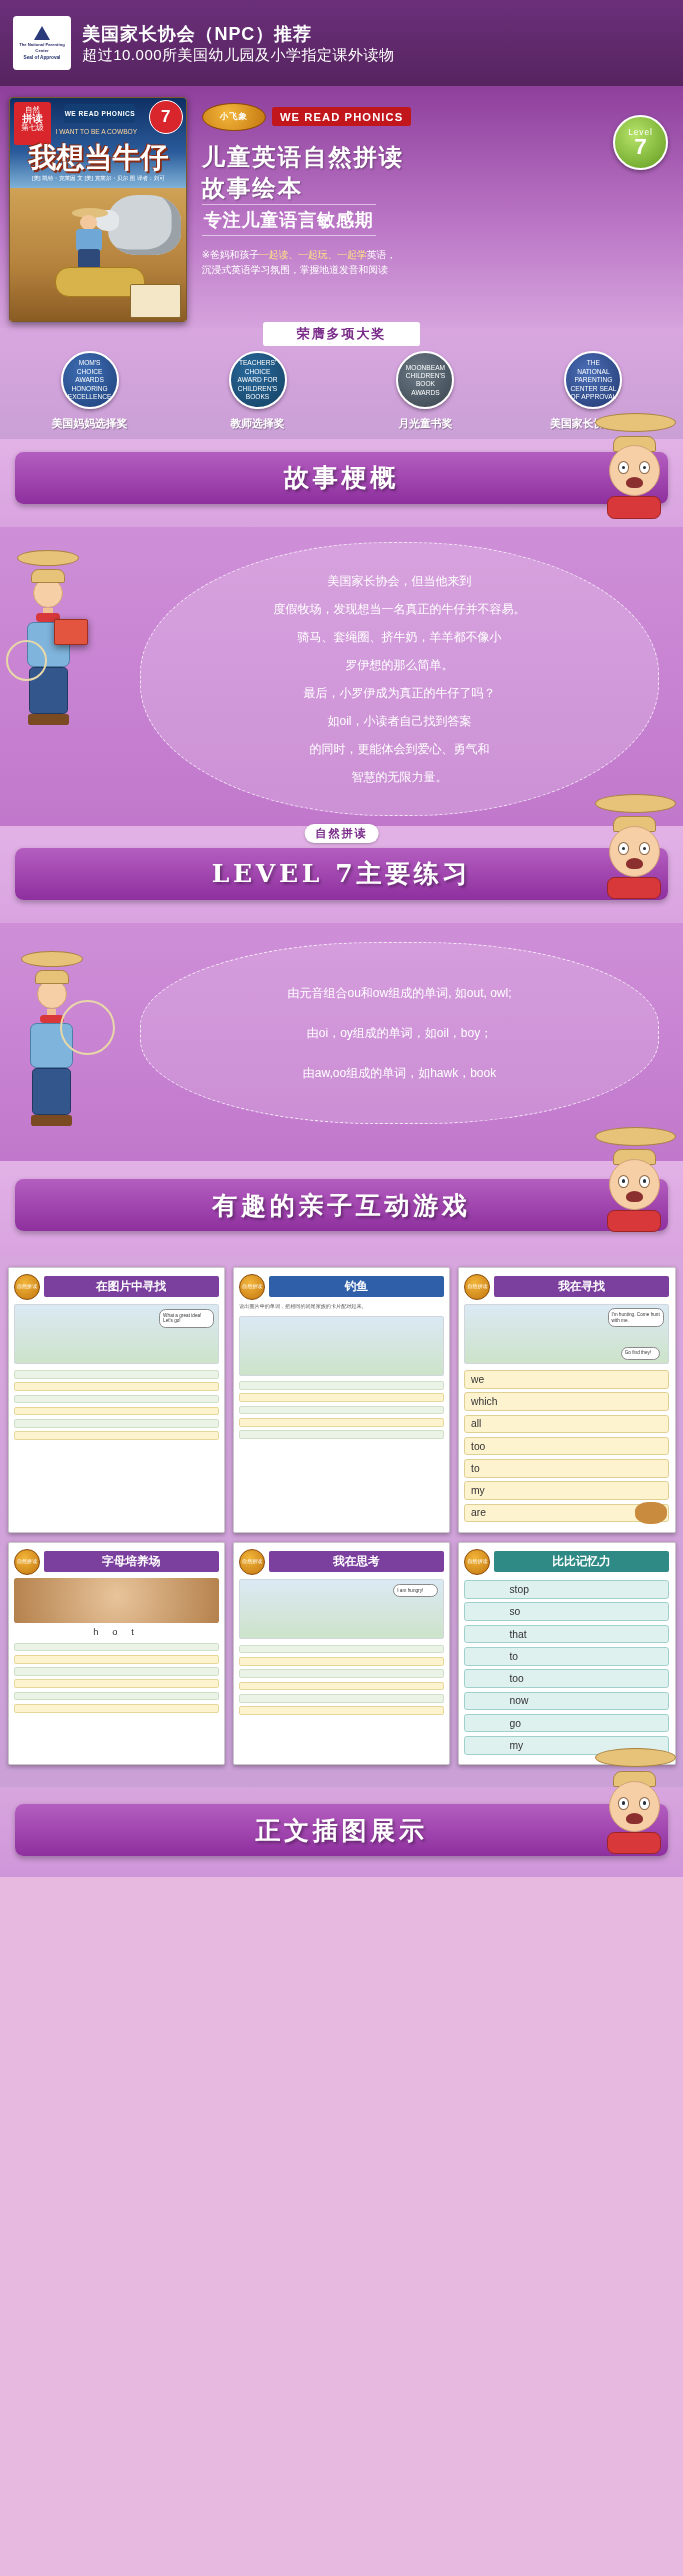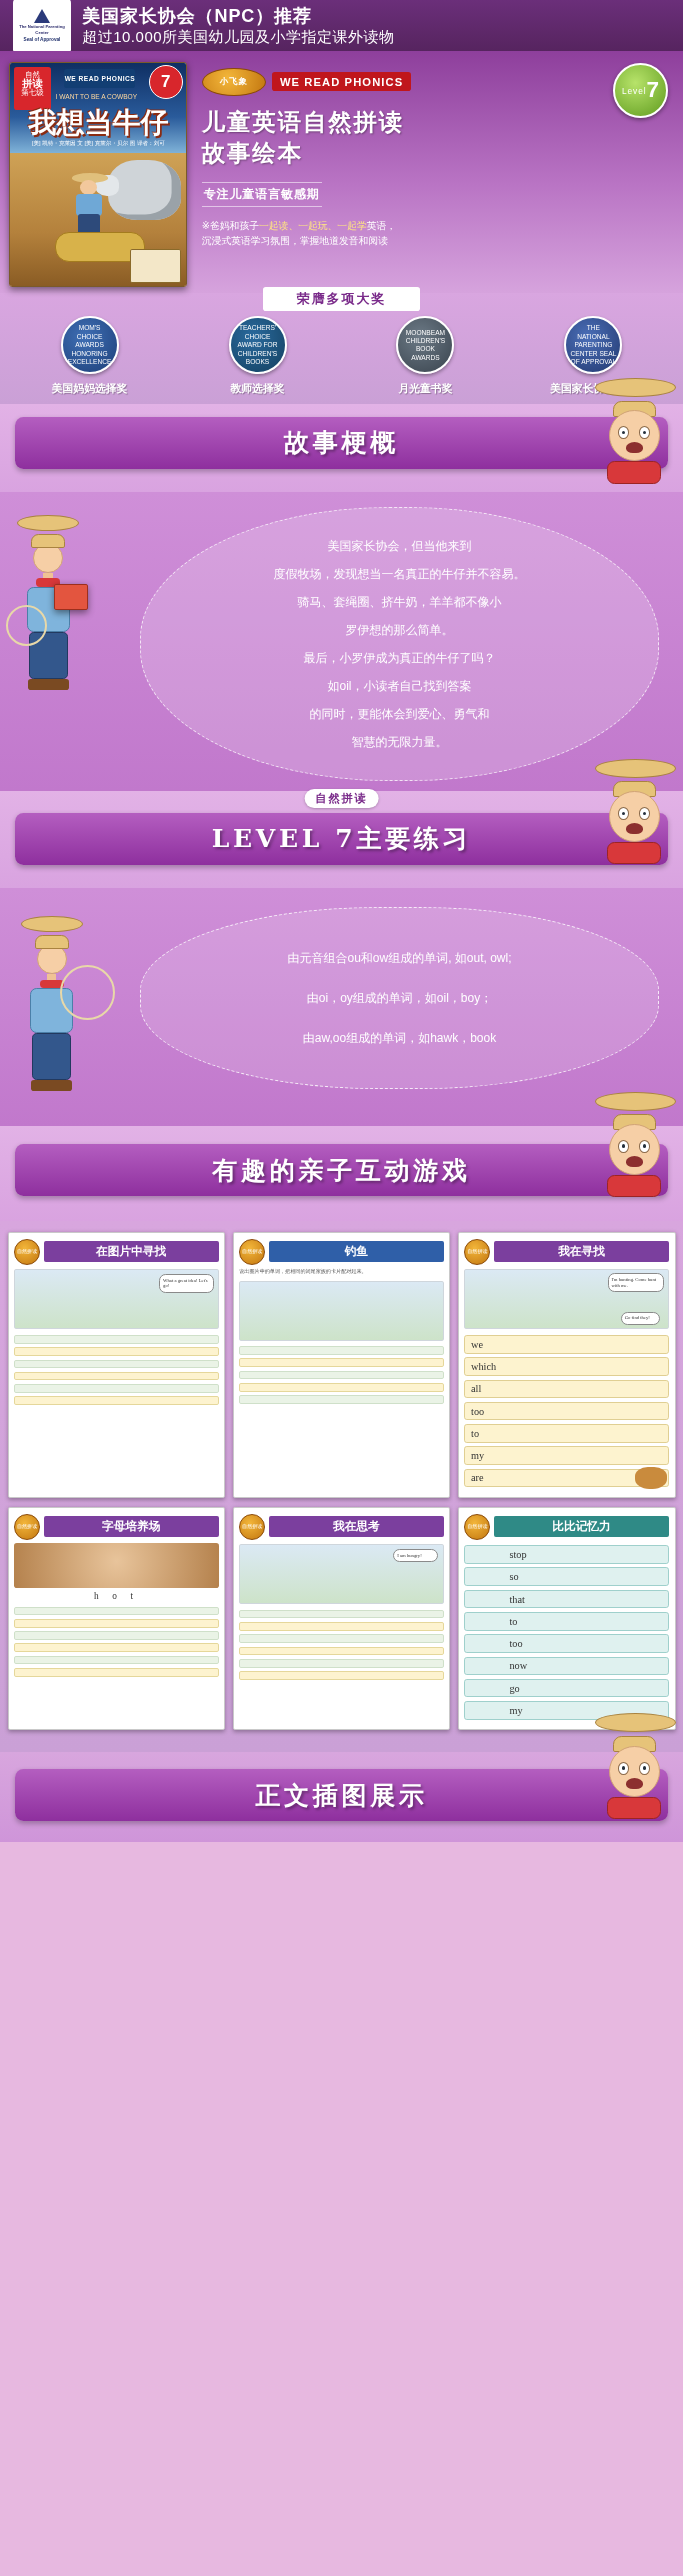--- a/index.html
+++ b/index.html
@@ -5,21 +5,21 @@
   html,body{margin:0;padding:0;}
   body{
     width:683px;
     font-family:"Liberation Sans","DejaVu Sans",sans-serif;
     background:#e7b8e0;
   }
   .page{width:683px;position:relative;overflow:hidden;}
 
   
   .header{
-    height:51px;
+    height:86px;
     background:linear-gradient(180deg,#6b2f7a 0%,#56245f 100%);
     display:flex;align-items:center;
     padding:0 13px;box-sizing:border-box;
     color:#fff;
   }
   .npc-seal{
     width:58px;height:54px;flex:0 0 58px;
     background:#fff;border-radius:3.7px;
     display:flex;flex-direction:column;align-items:center;justify-content:center;
     color:#2b2b6b;margin-right:11.2px;
@@ -106,24 +106,24 @@
   .book .seal{
     position:absolute;left:45px;bottom:24px;width:88px;height:28px;
     background:#d8b24a;border-radius:14px;border:1.9px solid #a47c1e;
   }
   .book .pricebox{
     position:absolute;right:5.6px;bottom:3.7px;width:49px;height:32px;
     background:#f3e7c8;border:0.9px solid #8a6a2a;border-radius:1.9px;
   }
   .hero-right{flex:1;padding-left:9.4px;color:#fff;position:relative;}
   .level-badge{
-    position:absolute;right:5.6px;top:1px;width:51px;height:51px;border-radius:50%;
+    position:absolute;right:5.6px;top:18px;width:51px;height:51px;border-radius:50%;
     background:radial-gradient(circle at 40% 35%,#b7e36a,#5f9b1e);
     border:2.8px solid #fff;color:#fff;text-align:center;
-    display:flex;flex-direction:row;align-items:center;justify-content:center;
+    display:flex;flex-direction:column;align-items:center;justify-content:center;
     box-shadow:0 1.9px 4.7px rgba(0,0,0,.4);
   }
   .level-badge .lv{font-size:8.4px;letter-spacing:0.9px;}
   .level-badge .num{font-size:22.5px;font-weight:bold;line-height:20.6px;}
   .wrp-logo{
     display:flex;align-items:center;gap:6.6px;margin-top:5.6px;
   }
   .wrp-logo .oval{
     width:62px;height:26px;border-radius:50%;
     background:radial-gradient(circle at 40% 35%,#f3b63a,#c2760f);
@@ -133,21 +133,21 @@
   .wrp-logo .en{
     background:#c0161c;color:#fff;font-size:11.2px;font-weight:bold;
     padding:3.7px 7.5px;border-radius:2.8px;letter-spacing:1.1px;
   }
   .hero-h1{
     font-family:"DejaVu Serif","Liberation Serif",serif;
     font-size:23.4px;line-height:31px;font-weight:bold;margin-top:11.2px;letter-spacing:1.9px;
     text-shadow:0.9px 0.9px 1.9px rgba(0,0,0,.35);
   }
   .hero-sub{
-    margin-top:13px;font-size:12px;font-weight:bold;letter-spacing:0.9px;
+    font-size:18px;font-weight:bold;letter-spacing:0.9px;
     border-top:0.9px solid rgba(255,255,255,.55);
     border-bottom:0.9px solid rgba(255,255,255,.55);
     display:inline-block;padding:2.8px 1.9px;
   }
   .hero-note{margin-top:11.2px;font-size:9.8px;line-height:15px;}
   .hero-note .hl{color:#ffe680;}
 
   
   .awards-band{
     background:linear-gradient(180deg,#d9a6e0 0%,#caa0d6 100%);
@@ -259,21 +259,21 @@
 
   
   .pages{
     background:linear-gradient(180deg,#d8a6de 0%,#caa0d6 100%);
     padding:11.2px 7.5px 13px 7.5px;position:relative;
   }
   .pages-row{display:flex;gap:7.5px;margin-bottom:9.4px;}
   .pg{
     flex:1;background:#fff;border:0.9px solid #c9c9c9;border-radius:1.9px;
     box-shadow:0 1.9px 4.7px rgba(0,0,0,.3);padding:5.6px;box-sizing:border-box;
-    min-height:204px;position:relative;font-family:Liberation Serif, serif;
+    min-height:204px;position:relative;
   }
   .pg .pg-head{display:flex;align-items:center;gap:3.7px;}
   .pg .pg-badge{
     width:24px;height:24px;border-radius:50%;flex:0 0 24px;
     background:radial-gradient(circle at 40% 35%,#f3b63a,#c2760f);
     color:#fff;font-size:5.1px;display:flex;align-items:center;justify-content:center;text-align:center;
     border:0.9px solid #8c4a06;line-height:5.6px;
   }
   .pg .pg-title{
     font-size:11.7px;font-weight:bold;color:#fff;background:#7b3f9e;

